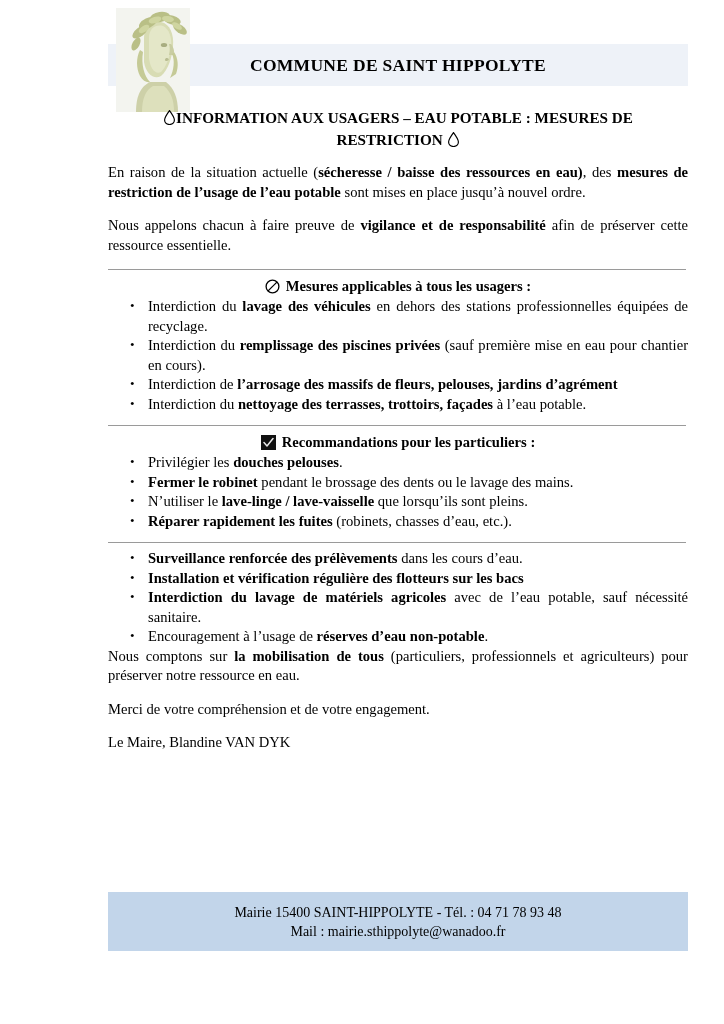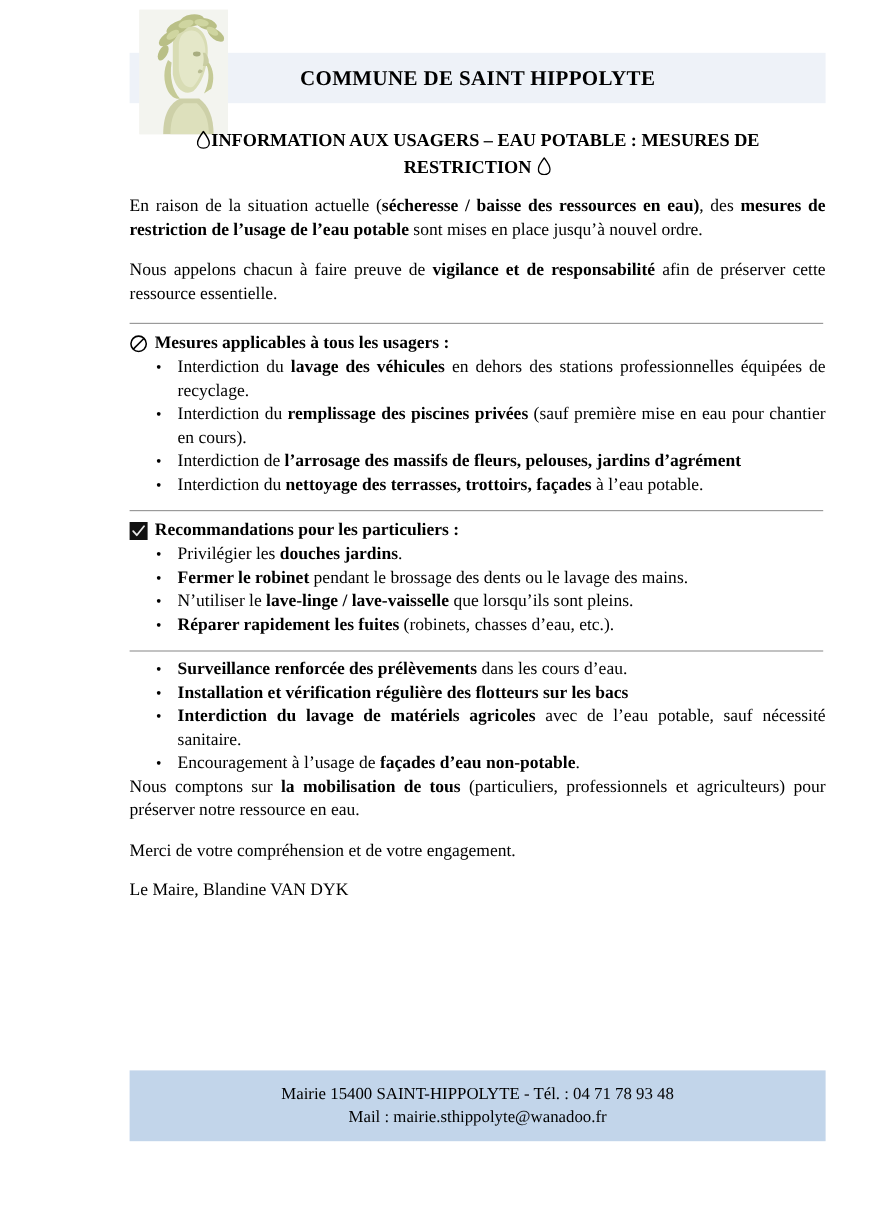--- a/index.html
+++ b/index.html
@@ -102,20 +102,21 @@
   }
   .section { margin-bottom: 0; }
   .sec-head {
     font-weight: bold;
     font-size: 14.6px;
     line-height: 20px;
     display: flex;
     align-items: flex-start;
     gap: 6px;
     margin-bottom: 1px;
+    justify-content: center;
   }
   .sec-head .headtext { display: inline-block; }
 
   .icon-ban {
     display: inline-block;
     width: 15px;
     height: 15px;
     margin-top: 3px;
     flex: 0 0 auto;
   }
@@ -265,35 +266,35 @@
     <div class="section">
       <div class="sec-head">
         <span class="icon-check">
           <svg width="11" height="11" viewBox="0 0 11 11" xmlns="http://www.w3.org/2000/svg">
             <polyline points="1,5.6 4,9 10,1.5" fill="none" stroke="#e8e8e8" stroke-width="1.5" stroke-linecap="round" stroke-linejoin="round"></polyline>
           </svg>
         </span>
         <span class="headtext">Recommandations pour les particuliers :</span>
       </div>
       <ul class="bullets">
-        <li><span>Privilégier les </span><b>douches jardins</b><span>.</span></li>
+        <li><span>Privilégier les </span><b>douches pelouses</b><span>.</span></li>
         <li><span></span><b>Fermer le robinet</b><span> pendant le brossage des dents ou le lavage des mains.</span></li>
         <li><span>N’utiliser le </span><b>lave-linge / lave-vaisselle</b><span> que lorsqu’ils sont pleins.</span></li>
         <li><span></span><b>Réparer rapidement les fuites</b><span> (robinets, chasses d’eau, etc.).</span></li>
       </ul>
     </div>
     <div class="gap-after-list"></div>
 
     <hr class="rule">
     <div class="section">
       <ul class="bullets">
         <li><span></span><b>Surveillance renforcée des prélèvements</b><span> dans les cours d’eau.</span></li>
         <li><span></span><b>Installation et vérification régulière des flotteurs sur les bacs</b><span></span></li>
         <li><span></span><b>Interdiction du lavage de matériels agricoles</b><span> avec de l’eau potable, sauf nécessité sanitaire.</span></li>
-        <li><span>Encouragement à l’usage de </span><b>façades d’eau non-potable</b><span>.</span></li>
+        <li><span>Encouragement à l’usage de </span><b>réserves d’eau non-potable</b><span>.</span></li>
       </ul>
     </div>
 
     <p class="para closing"><span>Nous comptons sur </span><b>la mobilisation de tous</b><span> (particuliers, professionnels et agriculteurs) pour préserver notre ressource en eau.</span></p>
 
     <p class="para">Merci de votre compréhension et de votre engagement.</p>
 
     <p class="para">Le Maire, Blandine VAN DYK</p>
   </div>
 

